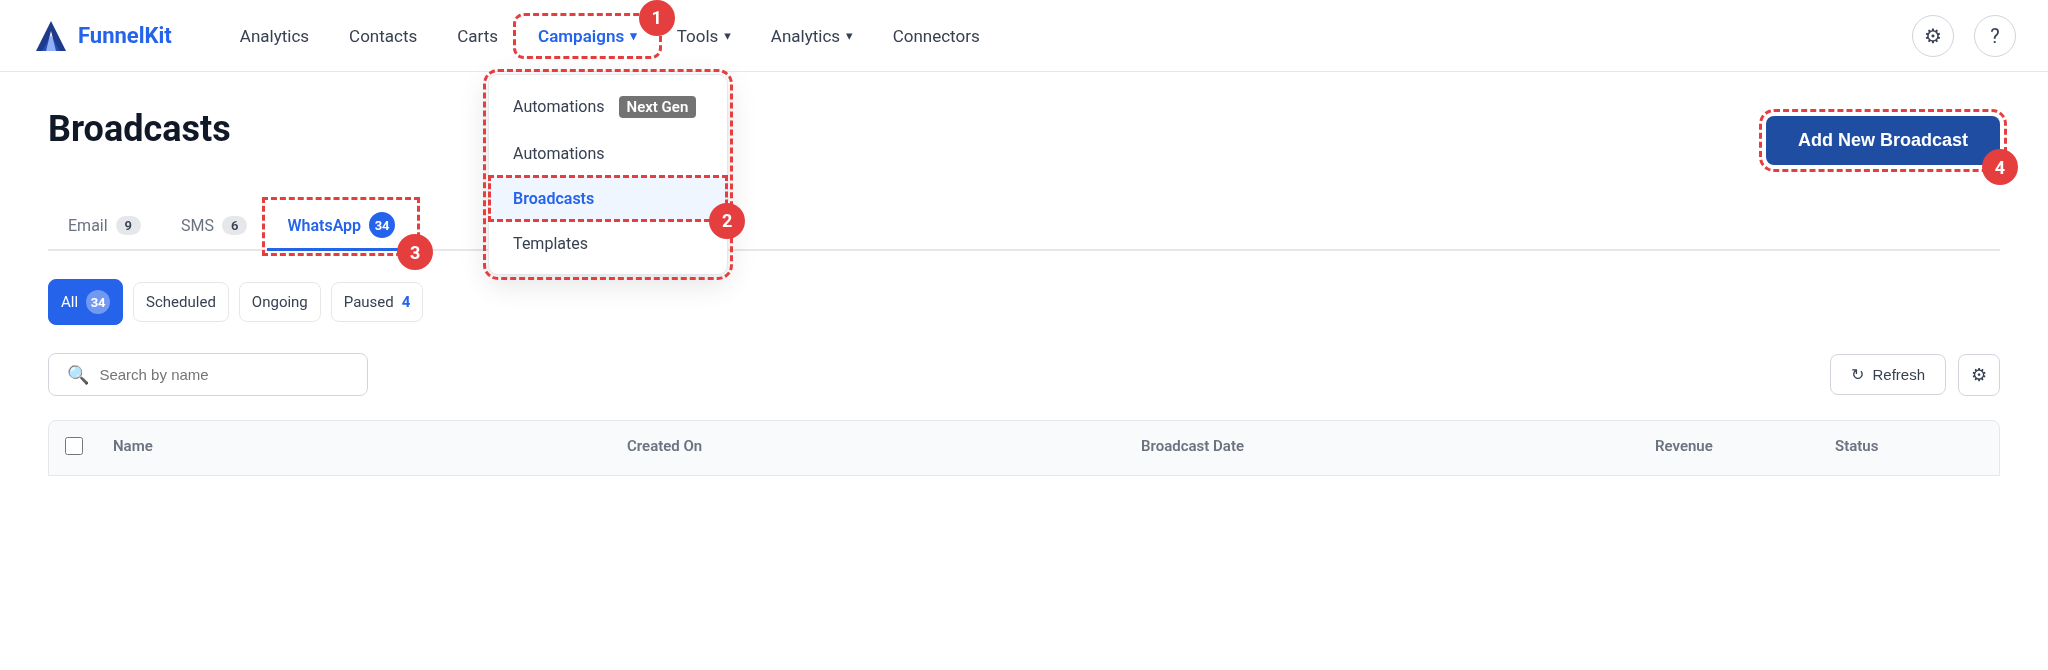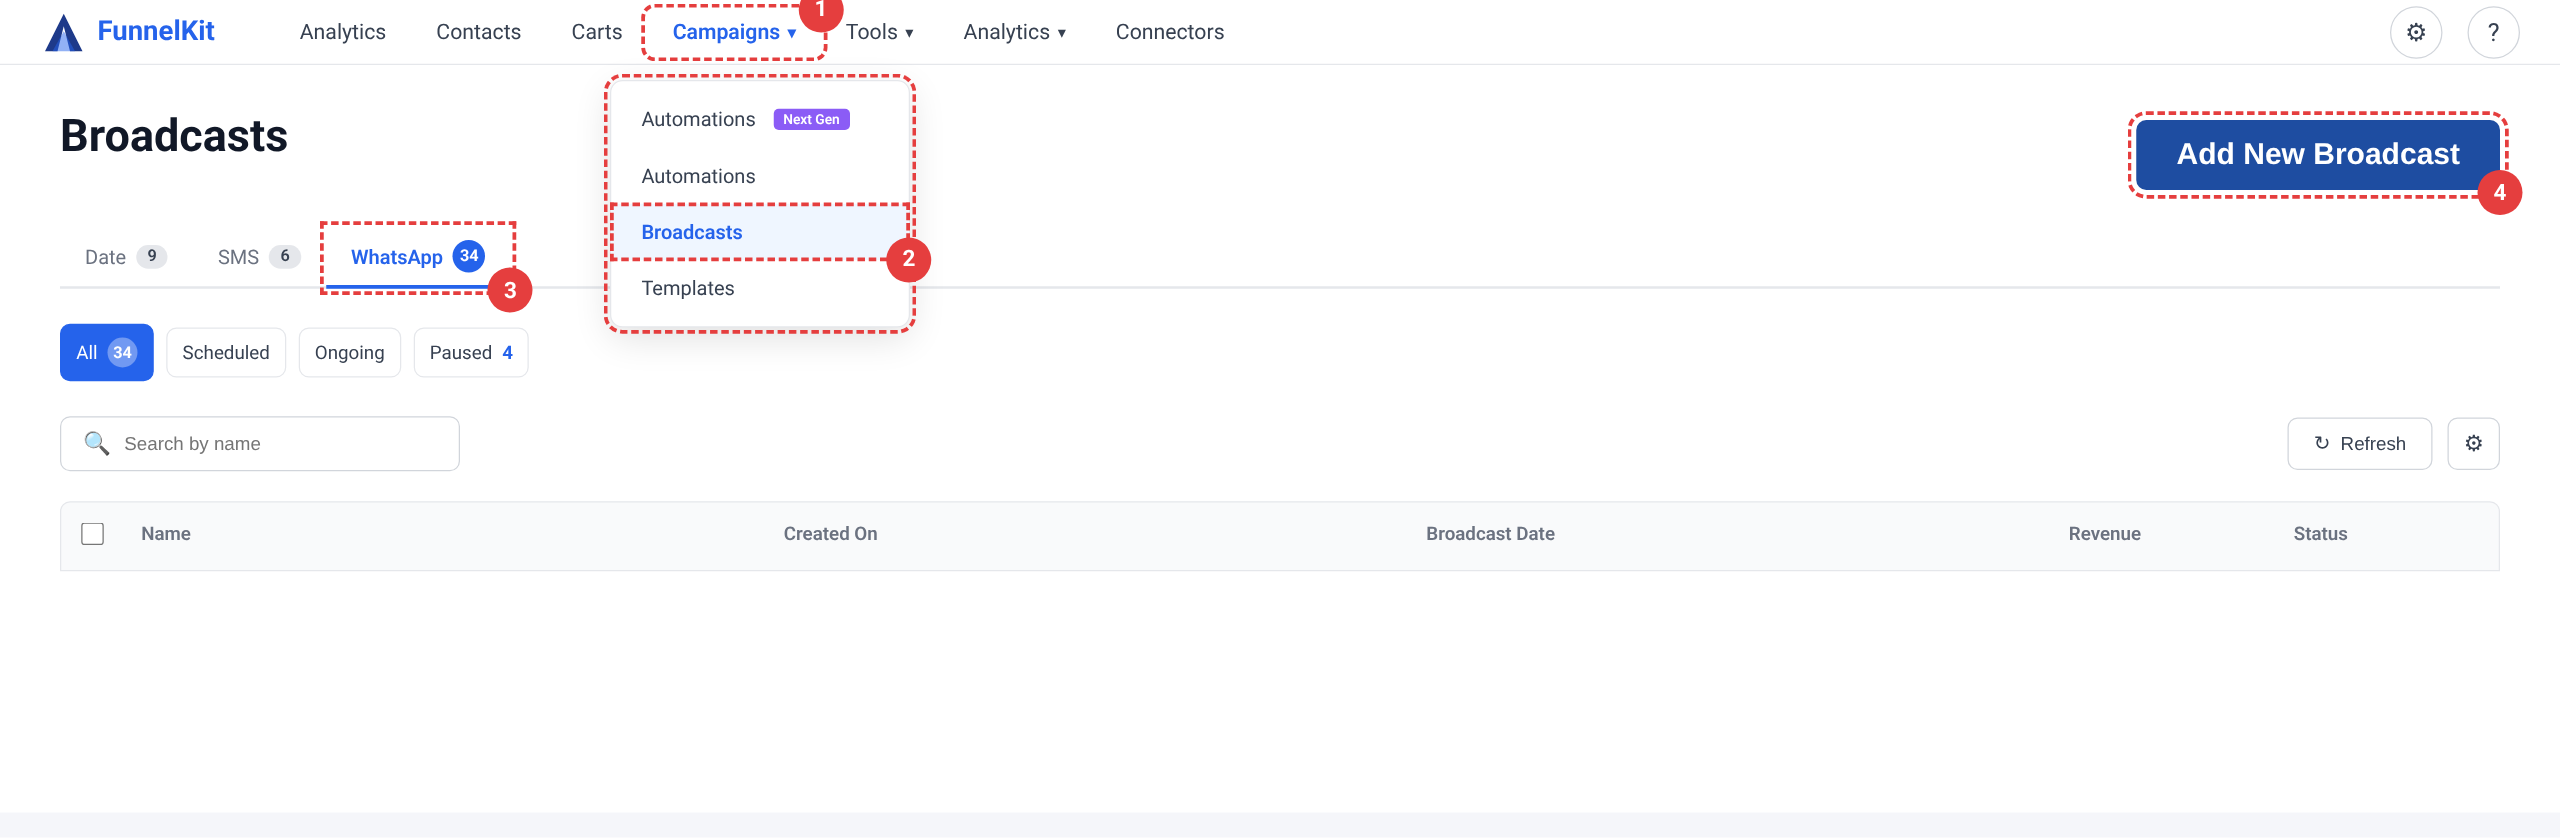--- a/index.html
+++ b/index.html
@@ -10,21 +10,21 @@
       width: 2048px;
     }
 
     
     .topnav {
       background: #fff;
       border-bottom: 1px solid #e5e7eb;
       display: flex;
       align-items: center;
       padding: 12px 32px;
-      height: 52px;
+      height: 72px;
       position: relative;
       z-index: 100;
     }
     .logo {
       display: flex;
       align-items: center;
       gap: 8px;
       margin-right: 48px;
     }
     .logo-icon {
@@ -108,23 +108,23 @@
       cursor: pointer;
     }
     .dropdown-item.active {
       color: #2563eb;
       background: #eff6ff;
       font-weight: 600;
       outline: 3px dashed #e53e3e;
       outline-offset: -2px;
     }
     .badge-next-gen {
-      background: #8b5cf6;
+      background: #737373;
       color: #fff;
-      font-size: 11px;
+      font-size: 15px;
       font-weight: 600;
       padding: 2px 8px;
       border-radius: 4px;
       margin-left: 4px;
     }
 
     
     .main-content {
       padding: 36px 48px 0;
       background: #fff;
@@ -292,21 +292,21 @@
       color: #374151;
     }
 
     
     .add-broadcast-btn {
       background: #1e4da1;
       color: #fff;
       border: none;
       border-radius: 8px;
       padding: 14px 32px;
-      font-size: 24px;
+      font-size: 18px;
       font-weight: 600;
       cursor: pointer;
       white-space: nowrap;
       outline: 3px dashed #e53e3e;
       outline-offset: 4px;
     }
 
     
     .table-header {
       display: grid;
@@ -423,21 +423,21 @@
     <div style="position:relative; margin-top:8px;">
       <button class="add-broadcast-btn">Add New Broadcast</button>
       
       <div class="annotation-circle" style="bottom:-20px; right:-18px;">4</div>
     </div>
   </div>
 
   <div class="tabs-row">
 
     <div class="tab-type">
-      <span>Date</span>
+      <span>Email</span>
       <span class="tab-badge-gray">9</span>
     </div>
 
     <div class="tab-type">
       <span>SMS</span>
       <span class="tab-badge-gray">6</span>
     </div>
 
     <div class="tab-type active" style="position:relative;">
       <span>WhatsApp</span>

